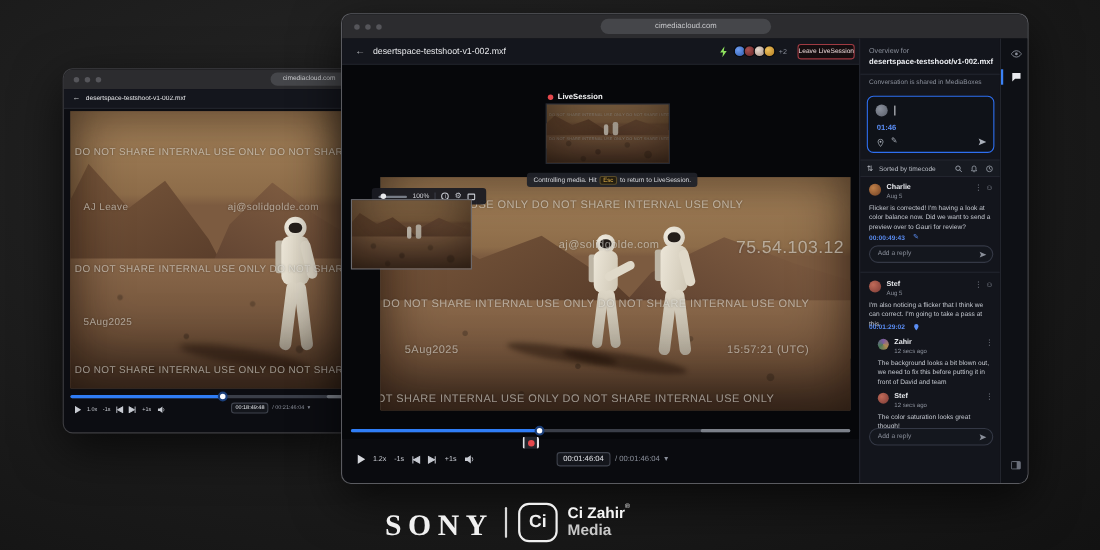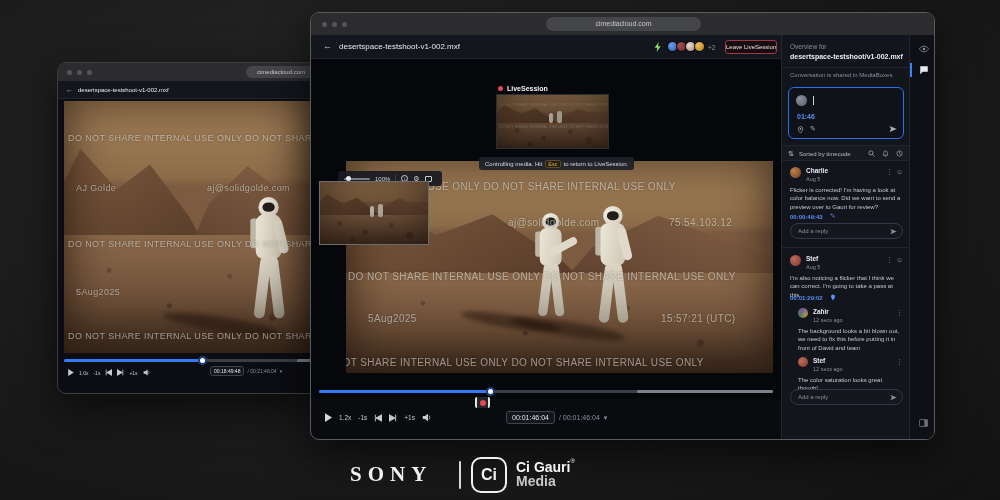--- a/index.html
+++ b/index.html
@@ -93,21 +93,21 @@
         <div class="a-helmet">
             <div class="a-visor"></div>
           </div>
         <div class="a-torso"></div>
           <div class="a-arm"></div>
         <div class="a-leg l1"></div>
           <div class="a-leg l2"></div>
       </div>
       <div class="vign"></div>
       <div class="wm" style="left:4px;top:32px;font-size:9px">DO NOT SHARE INTERNAL USE ONLY DO NOT SHARE</div>
-      <div class="wm" style="left:12px;top:82px;font-size:9px">AJ Golde</div>
+      <div class="wm" style="left:12px;top:82px;font-size:9px">AJ Leave</div>
       <div class="wm" style="left:143px;top:82px;font-size:9px">aj@solidgolde.com</div>
       <div class="wm" style="left:4px;top:138px;font-size:9px">DO NOT SHARE INTERNAL USE ONLY DO NOT SHARE</div>
       <div class="wm" style="left:12px;top:186px;font-size:9px">5Aug2025</div>
       <div class="wm" style="left:4px;top:230px;font-size:9px">DO NOT SHARE INTERNAL USE ONLY DO NOT SHARE</div>
     </div>
 
     <div class="track" style="left:6px;top:296px;width:251px">
       <div class="fillb" style="width:55%"></div>
       <div class="fillg" style="left:93%;width:7%"></div>
       <div class="knob" style="left:134px;top:-3px"></div>
@@ -184,21 +184,21 @@
               <div class="a-visor"></div>
             </div>
           <div class="a-torso"></div>
             <div class="a-arm"></div>
           <div class="a-leg l1"></div>
             <div class="a-leg l2"></div>
         </div>
         <div class="vign"></div>
         <div class="wm" style="left:-58px;top:20px;font-size:10px">DO NOT SHARE INTERNAL USE ONLY DO NOT SHARE INTERNAL USE ONLY</div>
         <div class="wm" style="left:162px;top:56px;font-size:10px">aj@solidgolde.com</div>
-        <div class="wm" style="left:323px;top:56px;font-size:10px">75.54.103.12</div>
+        <div class="wm" style="left:323px;top:56px;font-size:16px">75.54.103.12</div>
         <div class="wm" style="left:2px;top:110px;font-size:10px">DO NOT SHARE INTERNAL USE ONLY DO NOT SHARE INTERNAL USE ONLY</div>
         <div class="wm" style="left:22px;top:152px;font-size:10px">5Aug2025</div>
         <div class="wm" style="left:315px;top:152px;font-size:10px">15:57:21 (UTC)</div>
         <div class="wm" style="left:-30px;top:196px;font-size:10px">DO NOT SHARE INTERNAL USE ONLY DO NOT SHARE INTERNAL USE ONLY</div>
       </div>
 
       <div class="abs" style="left:187px;top:26px;display:flex;align-items:center;gap:4px">
         <span style="width:5px;height:5px;border-radius:50%;background:#e5484d;display:inline-block"></span>
         <span style="font-size:7px;color:#f2f3f5;font-weight:700">LiveSession</span>
       </div>
@@ -371,23 +371,23 @@
           <path d="M3 3h18v13H9l-6 6z" fill="#e8eaee"></path>
         </svg>
       <svg width="9" height="8" viewBox="0 0 24 20" style="position:absolute;left:9px;top:384px">
           <rect x="1" y="1" width="22" height="18" rx="2" fill="none" stroke="#6a6f7a" stroke-width="2.4"></rect>
           <rect x="14" y="1" width="9" height="18" fill="#6a6f7a"></rect>
         </svg>
     </div>
   </div>
 
   <div class="abs" style="left:340px;top:452px;width:330px;height:46px">
-    <span style="position:absolute;left:10px;top:10px;font-family:'Liberation Serif',serif;font-weight:700;font-size:21px;letter-spacing:6px;color:#f0f0f0">SONY</span>
+    <span style="position:absolute;left:10px;top:10px;font-family:'Liberation Serif',serif;font-weight:700;font-size:27px;letter-spacing:6px;color:#f0f0f0">SONY</span>
     <span style="position:absolute;left:119px;top:9px;width:2px;height:28px;background:#d8d8d8;border-radius:1px"></span>
     <span style="position:absolute;left:131px;top:5px;width:36px;height:36px;border:2.5px solid #f0f0f0;border-radius:10px;
                  font-size:16px;font-weight:700;color:#f0f0f0;text-align:center;line-height:31px">Ci</span>
     <span style="position:absolute;left:176px;top:6px">
-      <span style="font-size:14px;font-weight:700;color:#f5f5f5">Ci Gauri</span><span style="font-size:6px;color:#f5f5f5;vertical-align:top">®</span>
+      <span style="font-size:14px;font-weight:700;color:#f5f5f5">Ci Zahir</span><span style="font-size:6px;color:#f5f5f5;vertical-align:top">®</span>
     </span>
     <span style="position:absolute;left:176px;top:21px;font-size:14px;font-weight:700;color:#c8c8c8">Media</span>
   </div>
 
 </div>
 
 </body></html>

